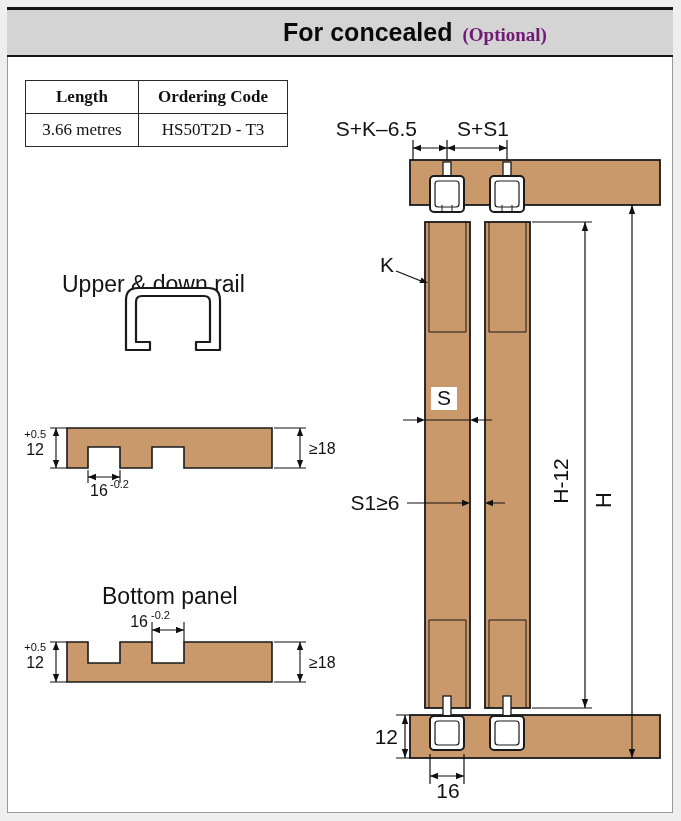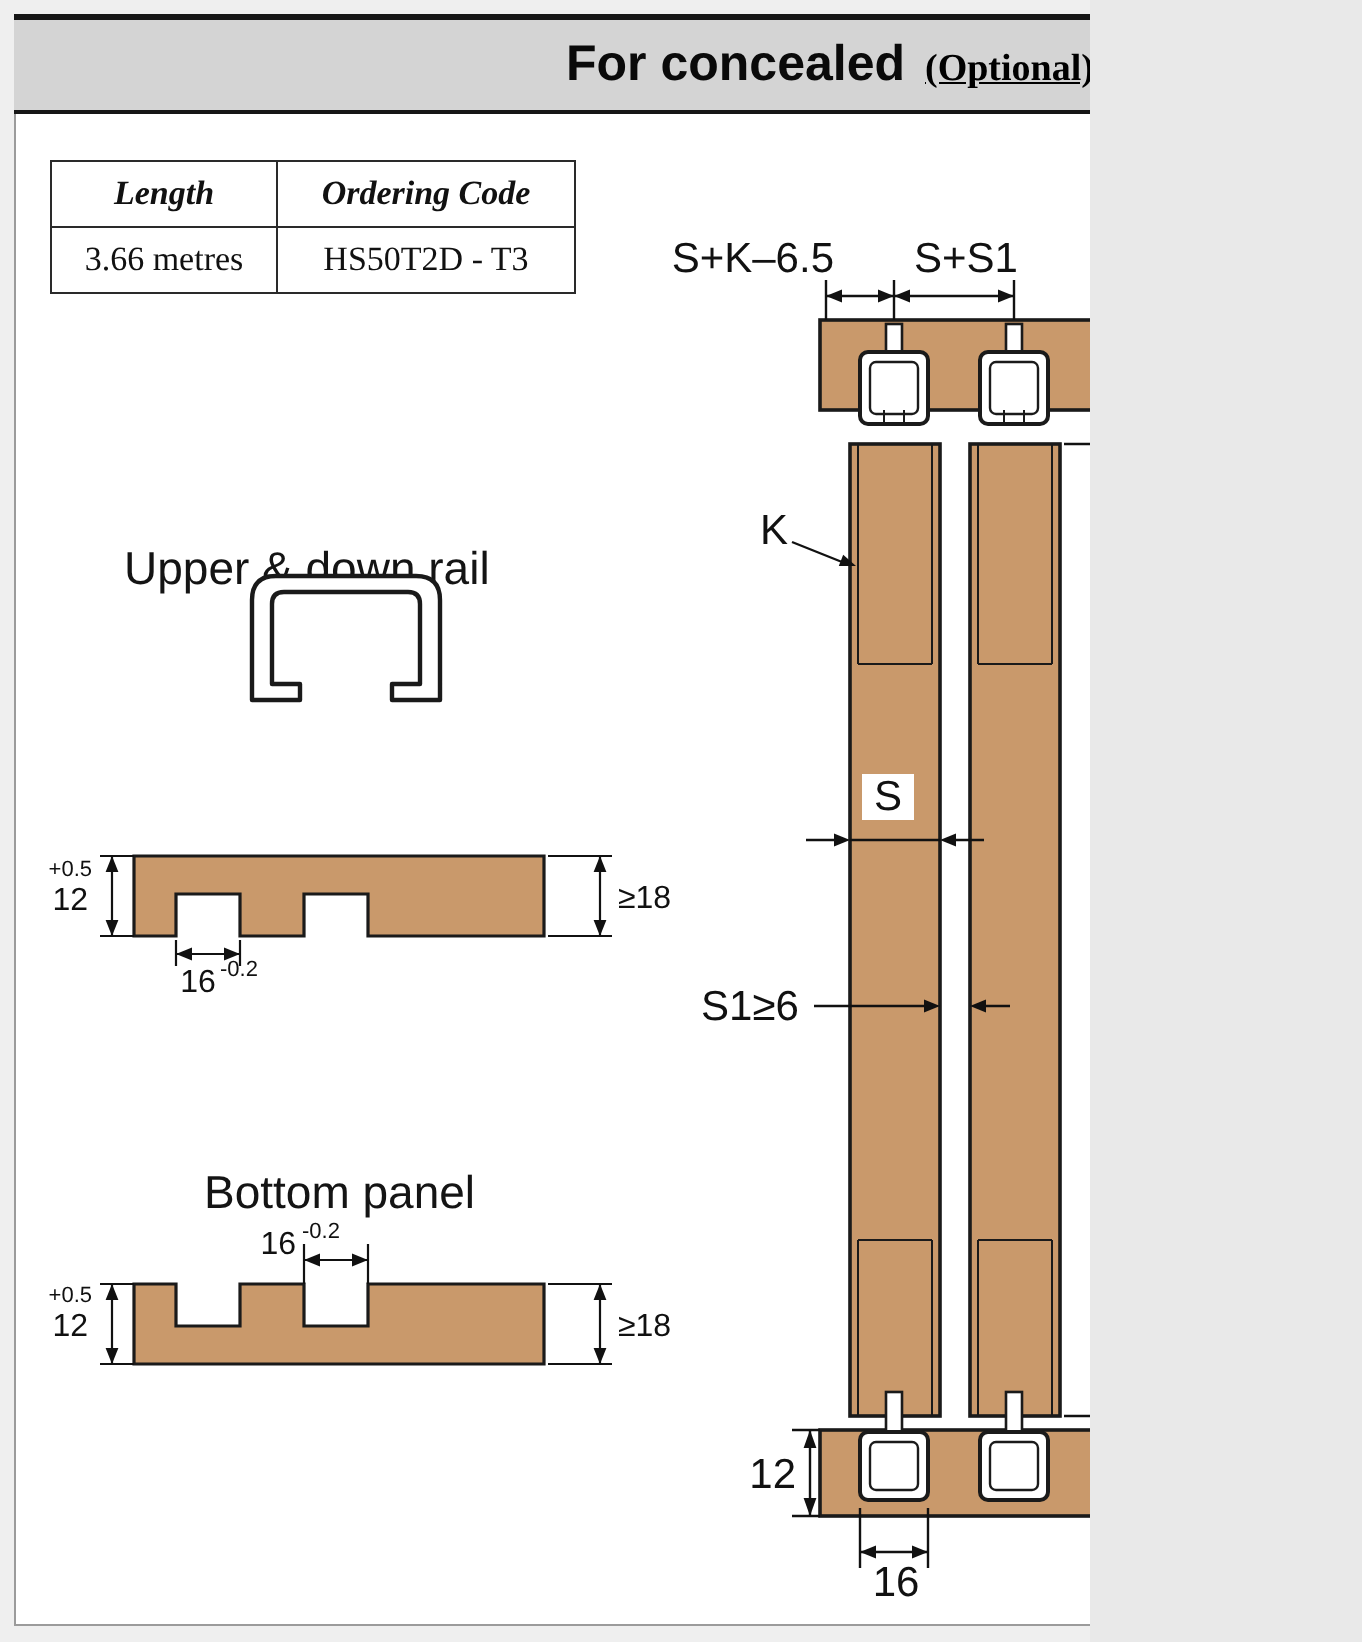--- a/index.html
+++ b/index.html
@@ -1,30 +1,30 @@
 <!DOCTYPE html>
 <html><head>
 <meta charset="utf-8">
 <style>
   html,body { margin:0; padding:0; background:#e9e9e9; }
-  .page { position:relative; width:545px; height:821px; background:#efefef; overflow:hidden;
+  .page { position:relative; width:681px; height:821px; background:#efefef; overflow:hidden;
           font-family:"Liberation Sans", sans-serif; color:#111; }
   .frame { position:absolute; left:7px; top:7px; width:666px; height:806px;
            background:#ffffff; border:1px solid #9b9b9b; box-sizing:border-box; }
   .header { position:absolute; left:7px; top:7px; width:666px; height:50px; box-sizing:border-box;
             background:#d4d4d4; border-top:3px solid #161616; border-bottom:2px solid #161616;
             display:flex; align-items:center; }
   .header-inner { margin-left:276px; display:flex; align-items:baseline; gap:10px; }
   .title { font-size:25px; font-weight:bold; color:#0a0a0a; }
-  .subtitle { font-family:"Liberation Serif", serif; font-size:19px; font-weight:bold; color:#000000;text-decoration:underline; }
+  .subtitle { font-family:"Liberation Serif", serif; font-size:19px; font-weight:bold; color:#701a75; }
 
   table.order-table { position:absolute; left:25px; top:80px; border-collapse:collapse;
                       font-family:"Liberation Serif", serif; font-size:17px; background:#fff; }
   .order-table th, .order-table td { border:1px solid #2a2a2a; text-align:center; padding:3px 8px; height:26px; }
-  .order-table th { font-weight:bold;font-style:italic; }
+  .order-table th { font-weight:bold; }
   .col-length { width:96px; }
   .col-code { width:132px; }
 
   .section-label { position:absolute; font-size:23px; font-weight:500; color:#141414; white-space:nowrap; }
   .rail-label { left:62px; top:231px;margin-top:40px; }
   .top-panel-label { left:95px; top:387px; }
   .bottom-panel-label { left:102px; top:583px; }
 
   svg { position:absolute; overflow:visible; }
   .rail-svg { left:118px; top:272px; }

